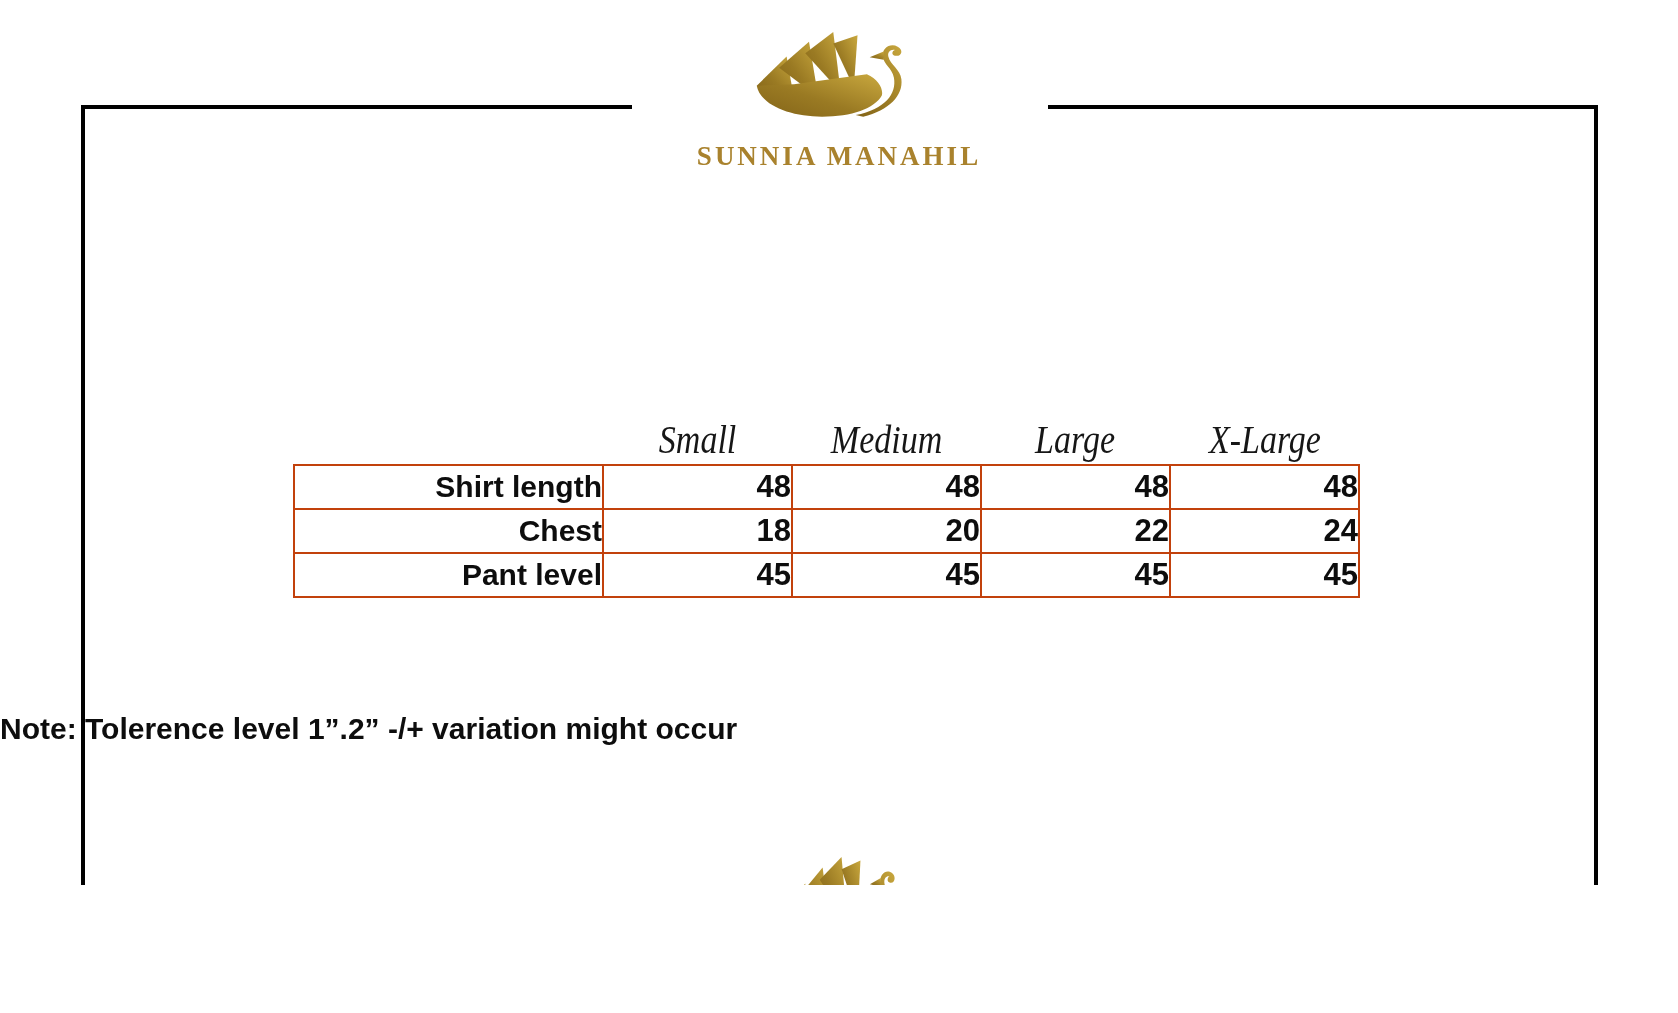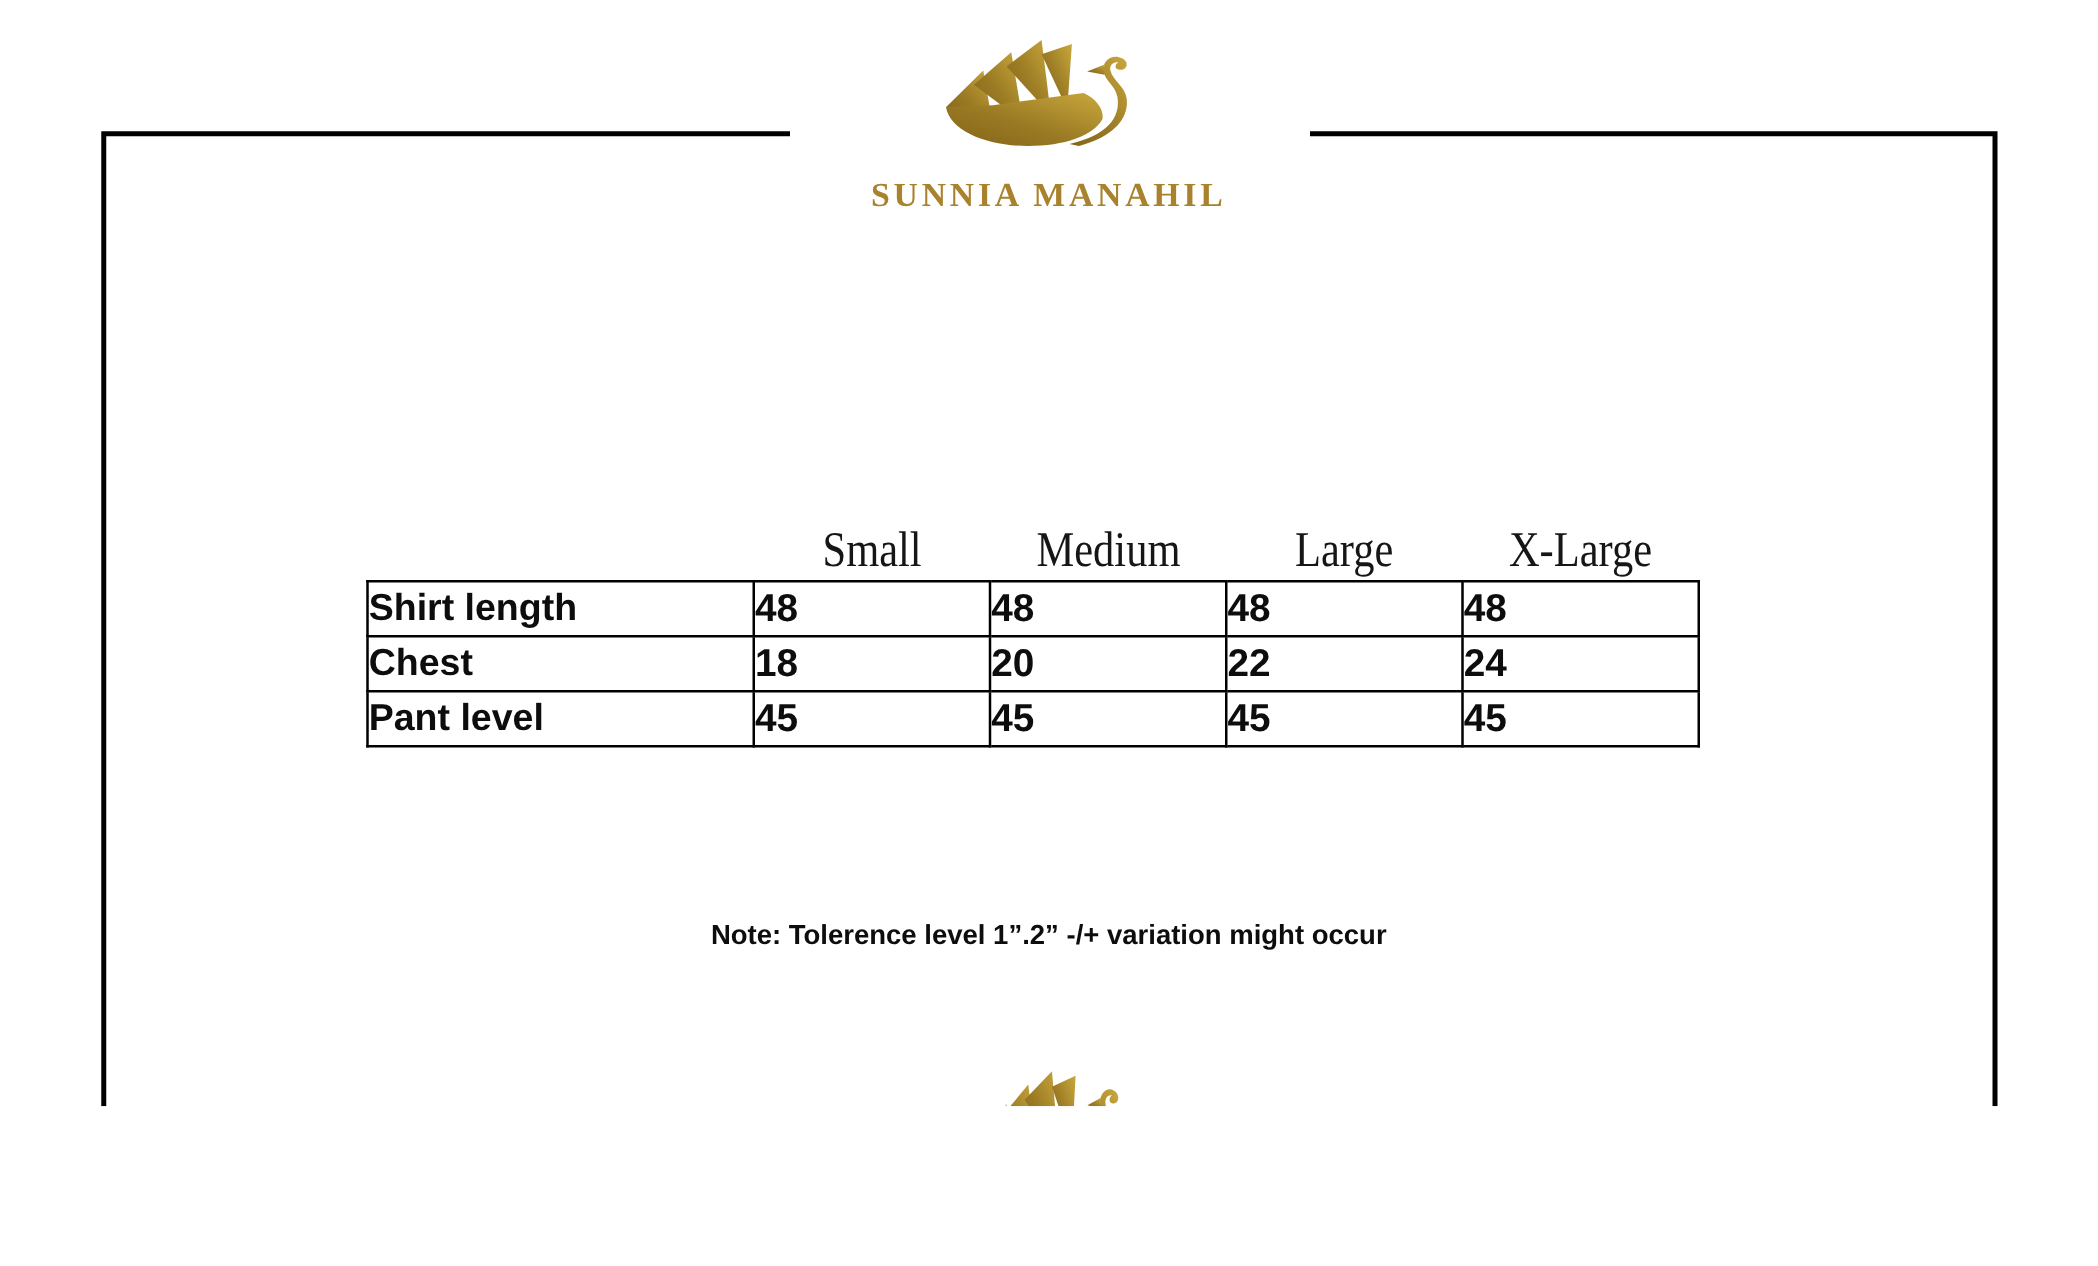--- a/index.html
+++ b/index.html
@@ -58,40 +58,40 @@
     border: none;
     font-family: "Liberation Serif", serif;
     font-weight: 400;
     font-size: 40px;
     color: #161616;
     vertical-align: bottom;
     height: 46px;
     padding: 0 0 4px 0;
     line-height: 1;
     text-align: center;
+    font-style: italic;
   }
   .size-table thead th .squeeze { display: inline-block; transform: scaleX(0.85); transform-origin: center bottom; }
   .size-table tbody td {
-    border: 2px solid #000000;
+    border: 2px solid #c2410c;
     height: 42px;
     padding: 0;
-    text-align: left;
+    text-align: right;
     vertical-align: middle;
     font-weight: 700;
     font-size: 31px;
     color: #0d0d0d;
     background: #ffffff;
   }
   .size-table tbody td.row-label { font-size: 30px; }
 
   .note {
-    position: absolute; left: 0; top: 737px; width: 1678px;
-    text-align: center;
+    position: absolute; left: 0; top: 714px; width: 1678px;
     font-weight: 700;
-    font-size: 22px;
+    font-size: 30px;
     color: #0d0d0d;
     line-height: 1;
   }
 </style>
 </head>
 <body>
 
 <div class="canvas">
 
   <div class="frame"></div>

